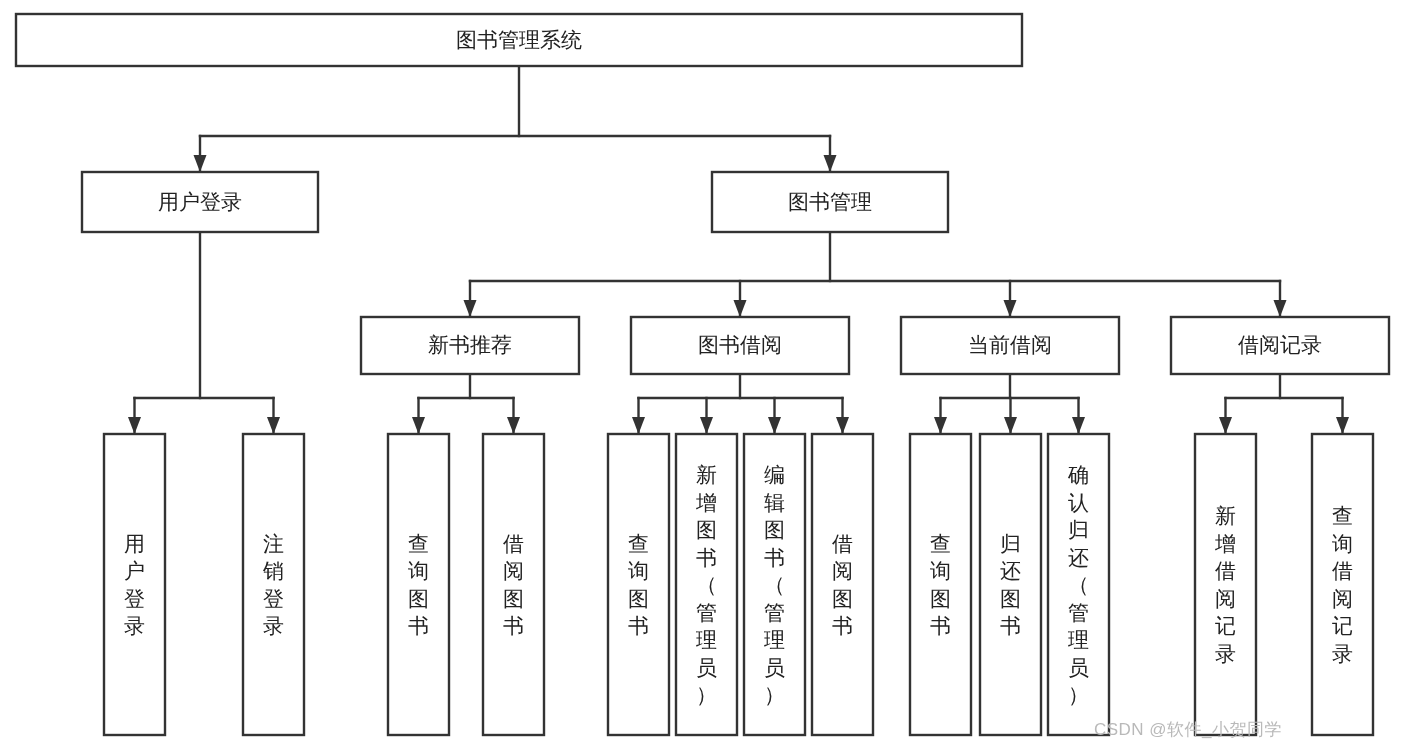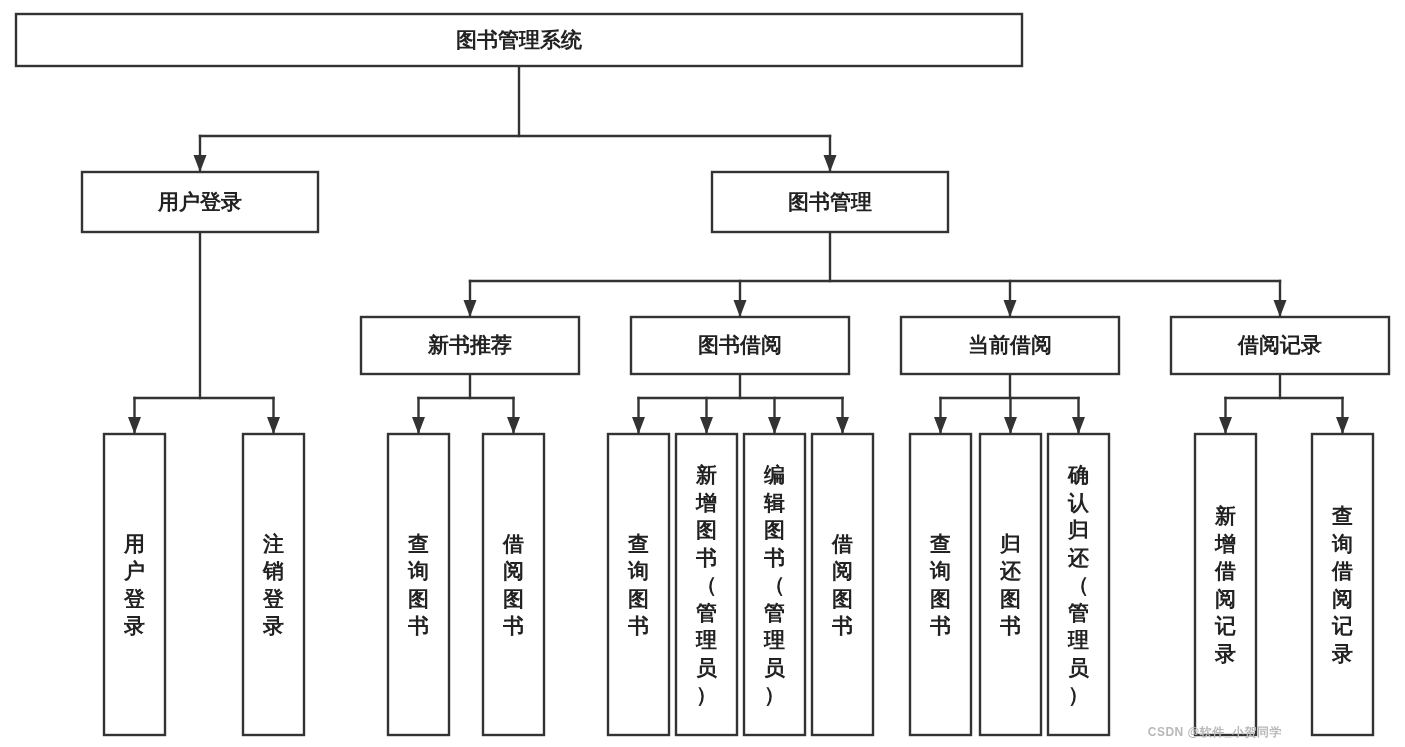--- a/index.html
+++ b/index.html
@@ -12,21 +12,20 @@
     width: 1405px;
     height: 747px;
     font-family: "Liberation Sans", "DejaVu Sans", sans-serif;
     overflow: hidden;
     position: relative;
   }
   #diagram-root {
     position: relative;
     width: 1294px;
     height: 747px;
-    font-weight: bold;
   }
   svg.diagram-canvas {
     position: absolute;
     top: 0;
     left: 0;
     width: 1405px;
     height: 747px;
     display: block;
   }
   .node-box {
@@ -55,21 +54,21 @@
     font-family: "Liberation Sans", "DejaVu Sans", sans-serif;
     font-size: 21px;
     fill: #222222;
     text-anchor: middle;
   }
   .watermark {
     position: absolute;
     right: 12px;
     bottom: 6px;
     font-family: "Liberation Sans", "DejaVu Sans", sans-serif;
-    font-size: 12px;
+    font-size: 17px;
     color: #b9b9b9;
     white-space: nowrap;
     letter-spacing: 0.5px;
     pointer-events: none;
   }
 </style>
 </head>
 <body>
 
 <div id="diagram-root">

